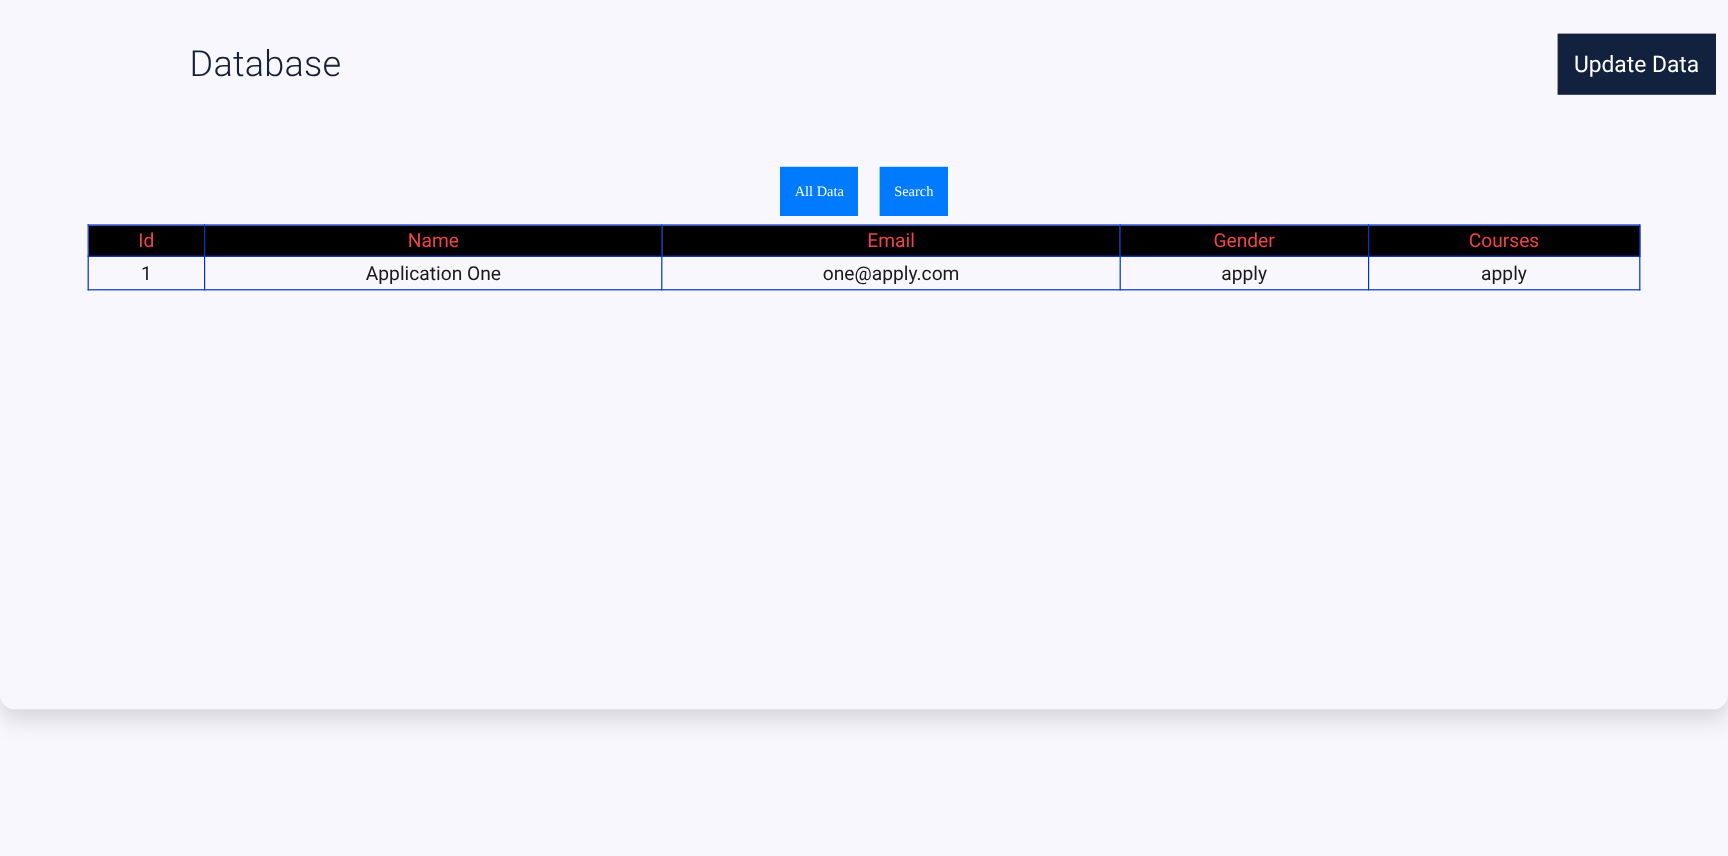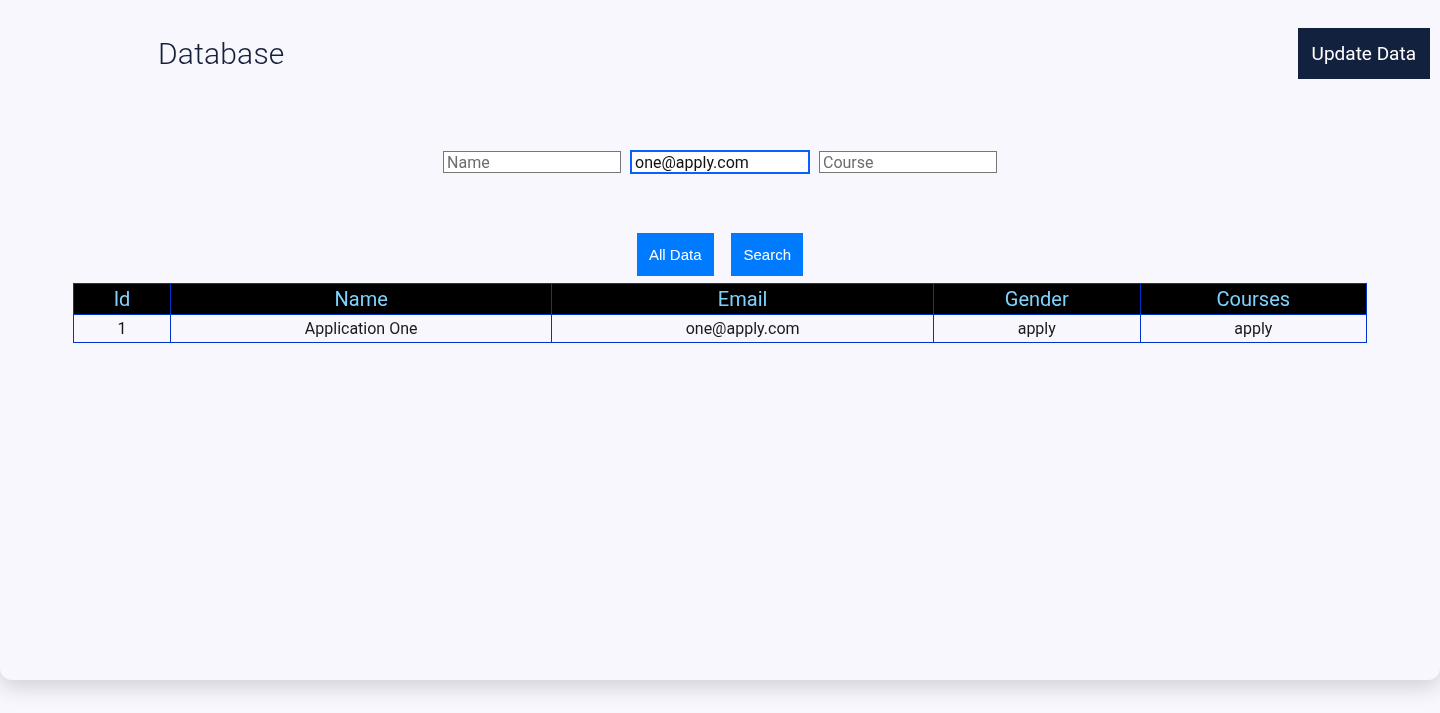--- a/index.html
+++ b/index.html
@@ -10,21 +10,21 @@
     body {
       font-family: -apple-system, BlinkMacSystemFont, "Segoe UI", Roboto, Helvetica, Arial, sans-serif;
       background: #f7f7fd;
       width: 1440px;
       height: 713px;
       overflow: hidden;
       position: relative;
     }
     .page {
       width: 100%;
-      height: 680px;
+      height: 591px;
       background: #f7f7fd;
       border-radius: 0 0 12px 12px;
       position: relative;
       box-shadow: 0 8px 20px rgba(0,0,0,0.15);
     }
     .header {
       display: flex;
       justify-content: space-between;
       align-items: center;
       padding: 28px 10px 0 158px;
@@ -74,39 +74,39 @@
       color: #111;
     }
     .action-row {
       margin-top: 60px;
       text-align: center;
     }
     .btn-blue {
       background: #007bff;
       color: #ffffff;
       border: none;
-      font-size: 15px;
+      font-size: 12px;
       padding: 13px 12px;
       cursor: pointer;
-      font-family: Liberation Sans, sans-serif;
+      font-family: Liberation Serif, serif;
       margin: 0 7px;
     }
     .table-wrap {
       margin: 7px 73px 0 73px;
     }
     table {
       width: 100%;
       border-collapse: collapse;
       border: 1px solid #0033cc;
     }
     thead th {
       background: #000000;
-      color: #7dd3fc;
+      color: #ef4444;
       font-weight: 400;
-      font-size: 20px;
+      font-size: 16px;
       padding: 3px 0;
       border: 1px solid #0033cc;
       text-align: center;
     }
     tbody td {
       border: 1px solid #0033cc;
       text-align: center;
       font-size: 16px;
       color: #1a1a1a;
       padding: 4px 0;
@@ -123,25 +123,20 @@
 
 <div class="page">
 
   <div class="header">
     <div class="page-title">Database</div>
     <div class="header-buttons">
       <button class="btn-dark">Update Data</button>
     </div>
   </div>
 
-  <div class="search-row">
-    <input type="text" placeholder="Name" style="">
-    <input type="text" class="focused" placeholder="Email" value="one@apply.com" style="">
-    <input type="text" placeholder="Course" style="">
-  </div>
 
   <div class="action-row">
     <button class="btn-blue">All Data</button>
     <button class="btn-blue">Search</button>
   </div>
 
   <div class="table-wrap">
     <table>
       <thead>
         <tr>

